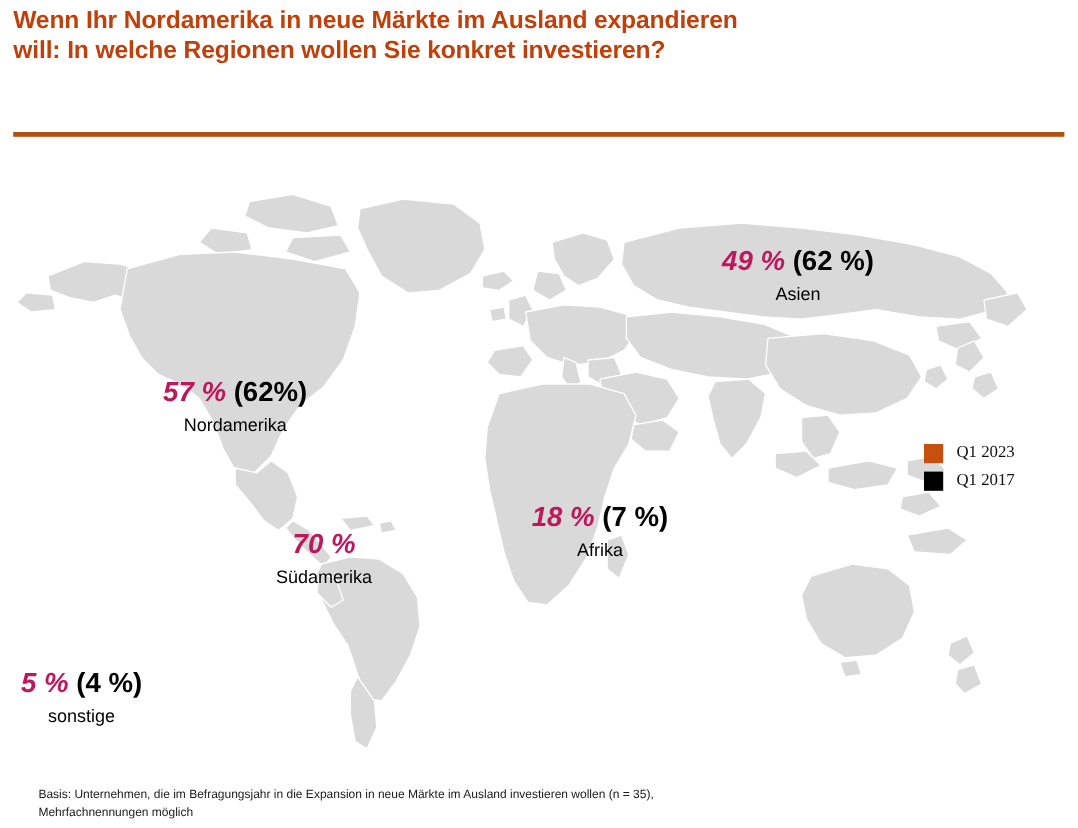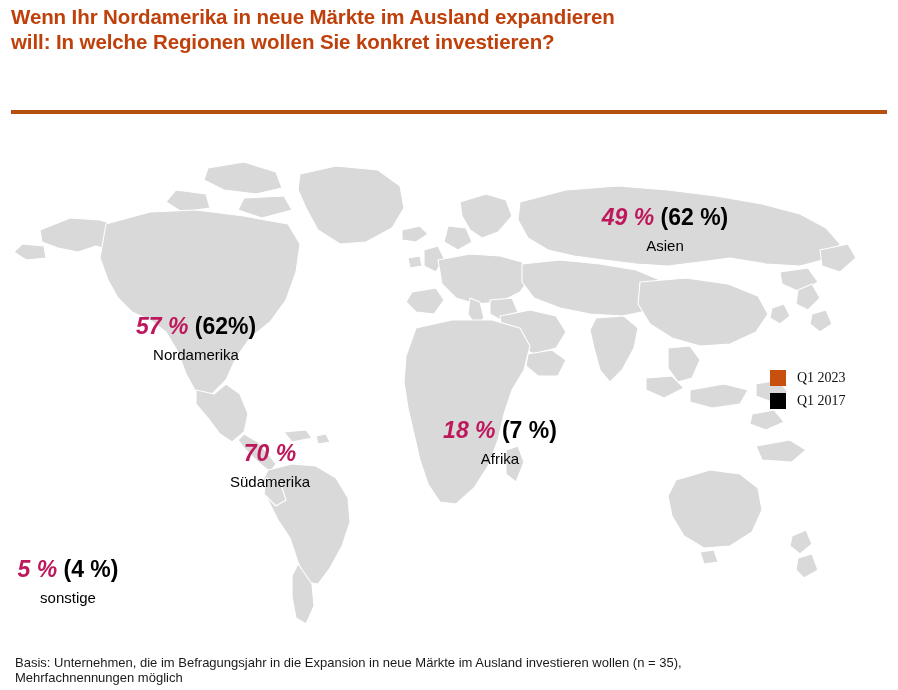--- a/index.html
+++ b/index.html
@@ -111,24 +111,24 @@
   .legend-label {
     margin-left: 11px;
     font-size: 14px;
     color: #111111;
     white-space: nowrap;
   }
 
   
   #footnote {
     position: absolute;
-    left: 15px;
+    left: 32px;
     top: 655px;
     width: 760px;
-    font-size: 13px;
+    font-size: 10px;
     line-height: 15px;
     color: #1a1a1a;
     white-space: pre-line;
   }
 </style>
 </head>
 <body>
 
 <div id="header">
   <div id="page-title">Wenn Ihr Nordamerika in neue Märkte im Ausland expandieren will: In welche Regionen wollen Sie konkret investieren?</div>

